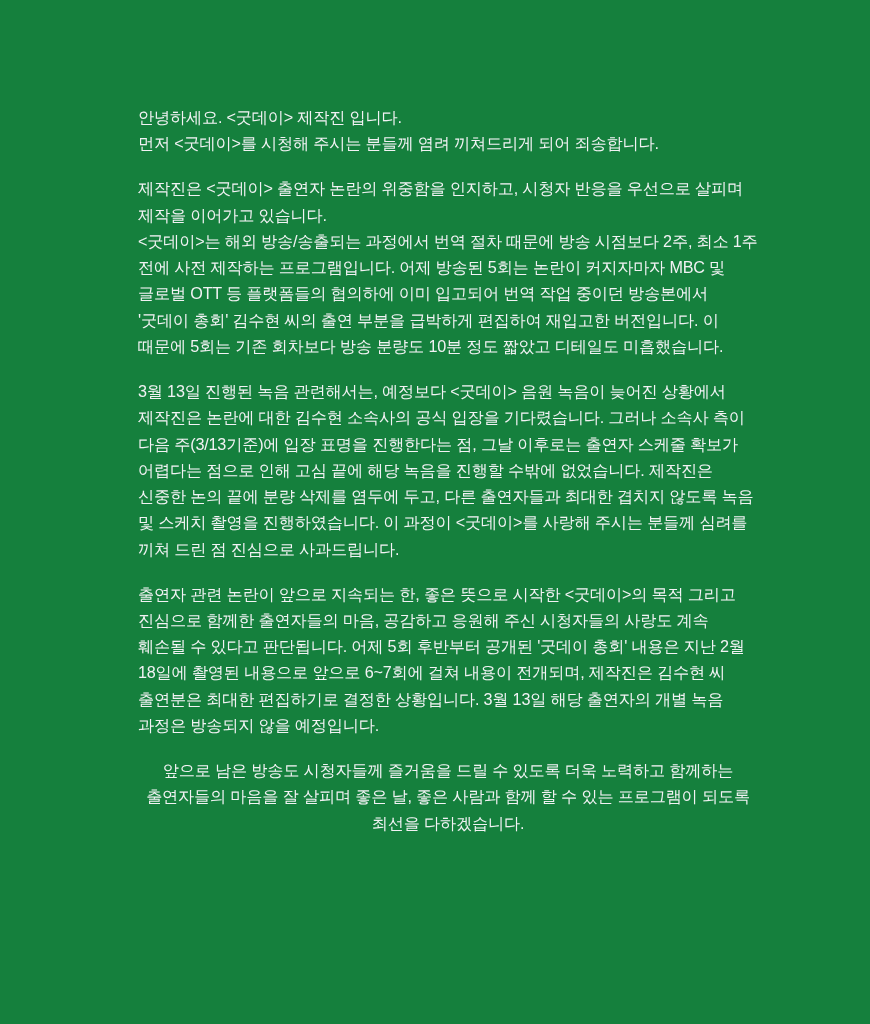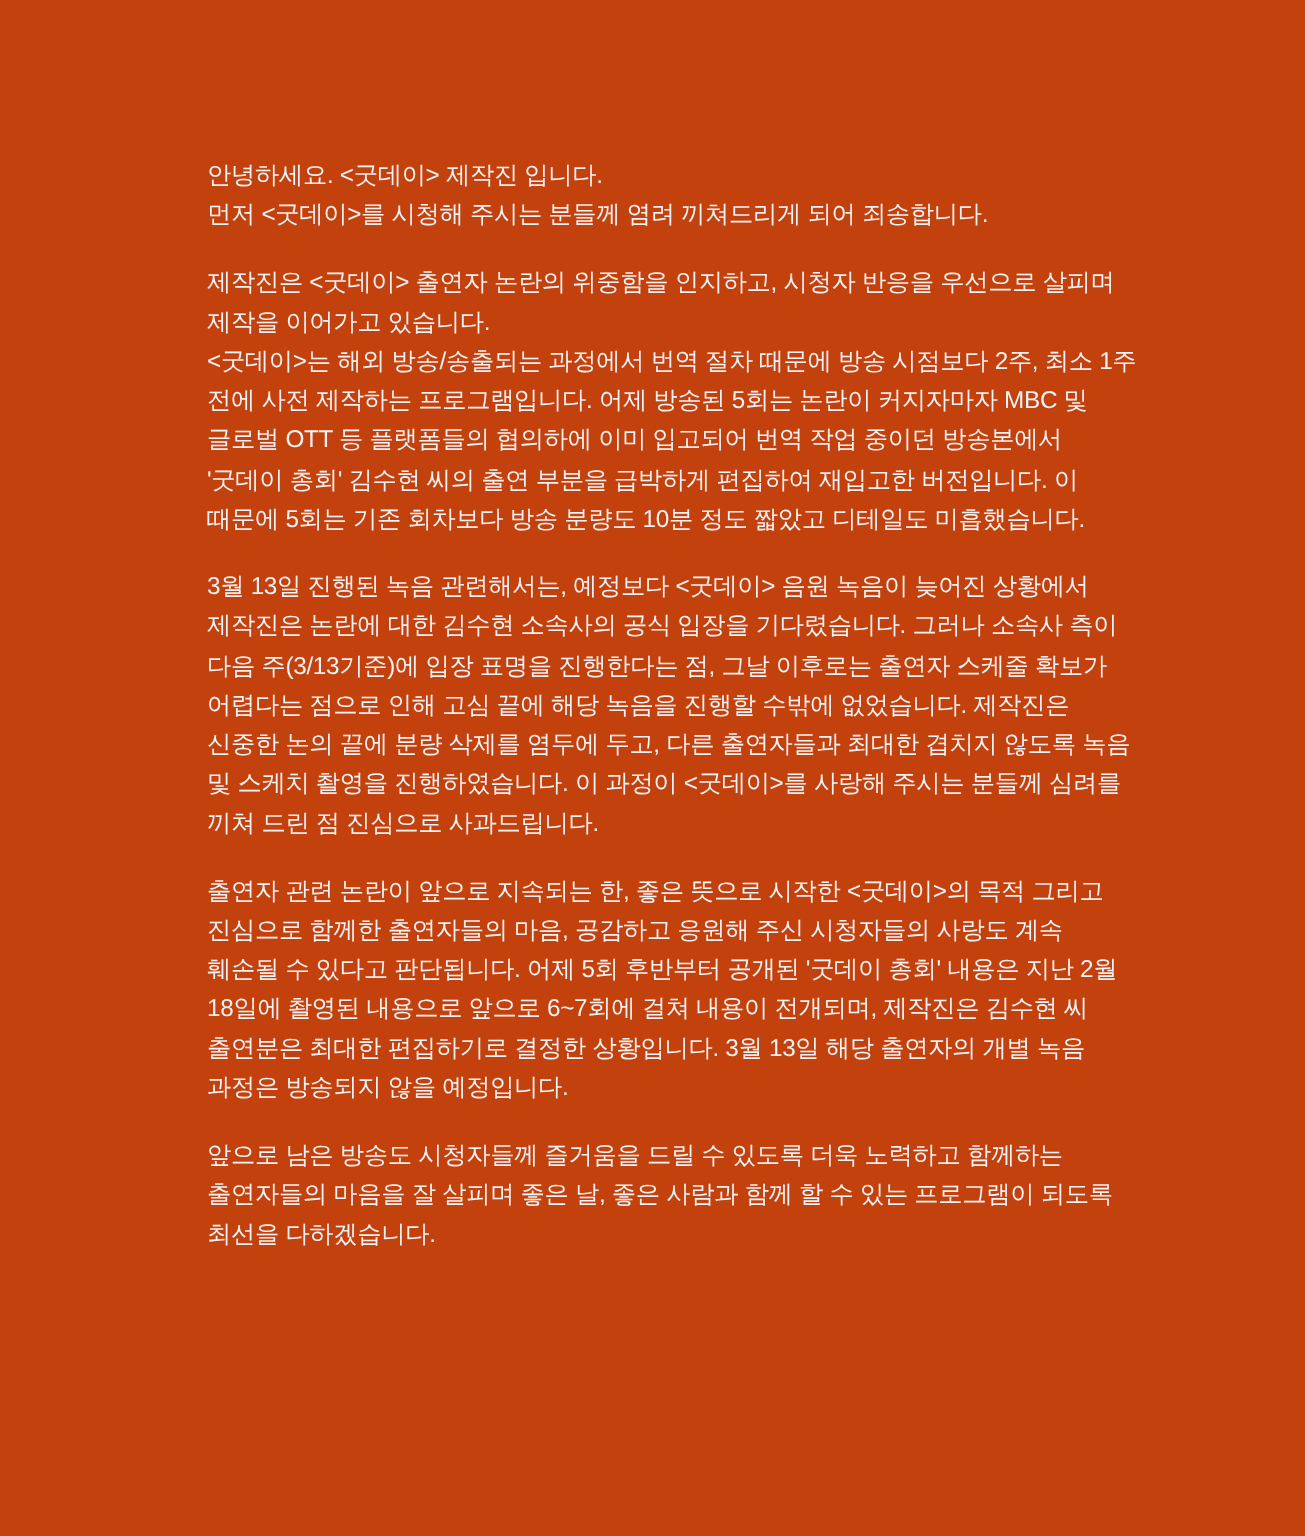--- a/index.html
+++ b/index.html
@@ -12,41 +12,42 @@
     background: #0a0a0c;
     font-family: "Liberation Sans", "DejaVu Sans", sans-serif;
     overflow: hidden;
   }
   .statement-card {
     position: absolute;
     left: 0;
     top: 0;
     width: 870px;
     height: 1024px;
-    background: #c2410c;
+    background: #15803d;
     box-sizing: border-box;
   }
   .statement-body {
     position: absolute;
     left: 138px;
     top: 104px;
     width: 620px;
     color: #f2f2f4;
     font-size: 16.2px;
     line-height: 1.62;
     letter-spacing: -0.2px;
     font-weight: 400;
   }
   .para {
     margin: 0 0 19px 0;
     white-space: pre-wrap;
     word-break: keep-all;
   }
   .para:last-child {
     margin-bottom: 0;
+    text-align: center;
   }
 </style>
 </head>
 <body>
 
 <div class="statement-card">
   <div class="statement-body">
     <p class="para">안녕하세요. &lt;굿데이&gt; 제작진 입니다.
 먼저 &lt;굿데이&gt;를 시청해 주시는 분들께 염려 끼쳐드리게 되어 죄송합니다.</p>
     <p class="para">제작진은 &lt;굿데이&gt; 출연자 논란의 위중함을 인지하고, 시청자 반응을 우선으로 살피며 제작을 이어가고 있습니다.

